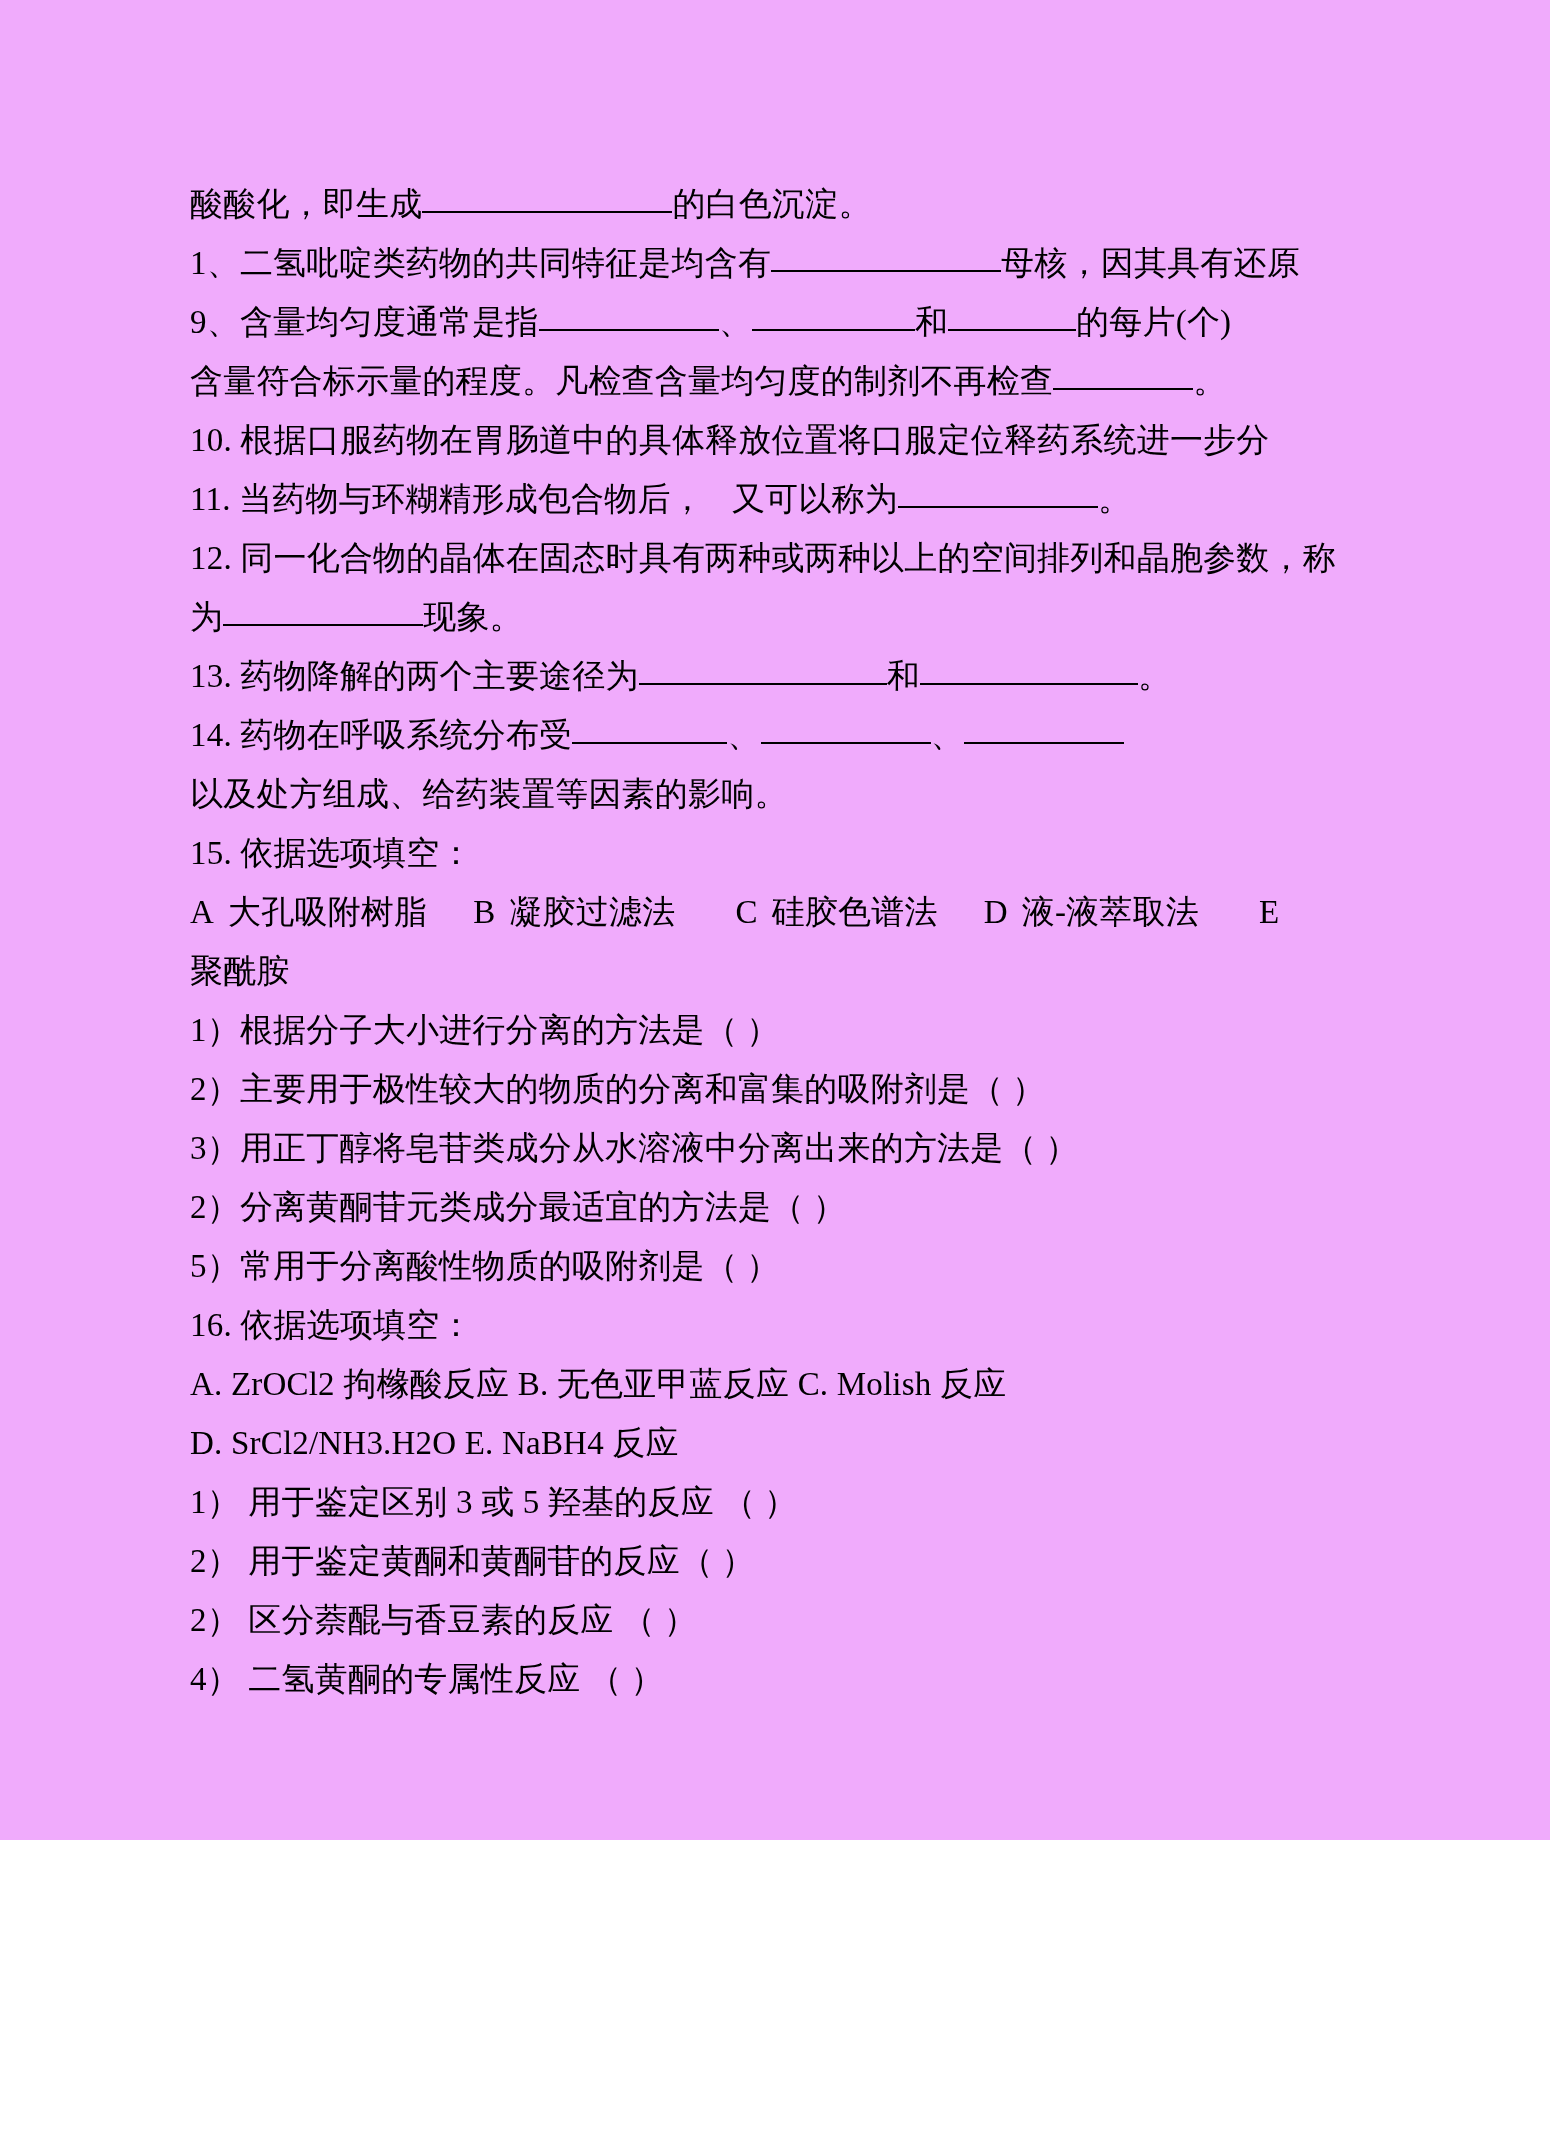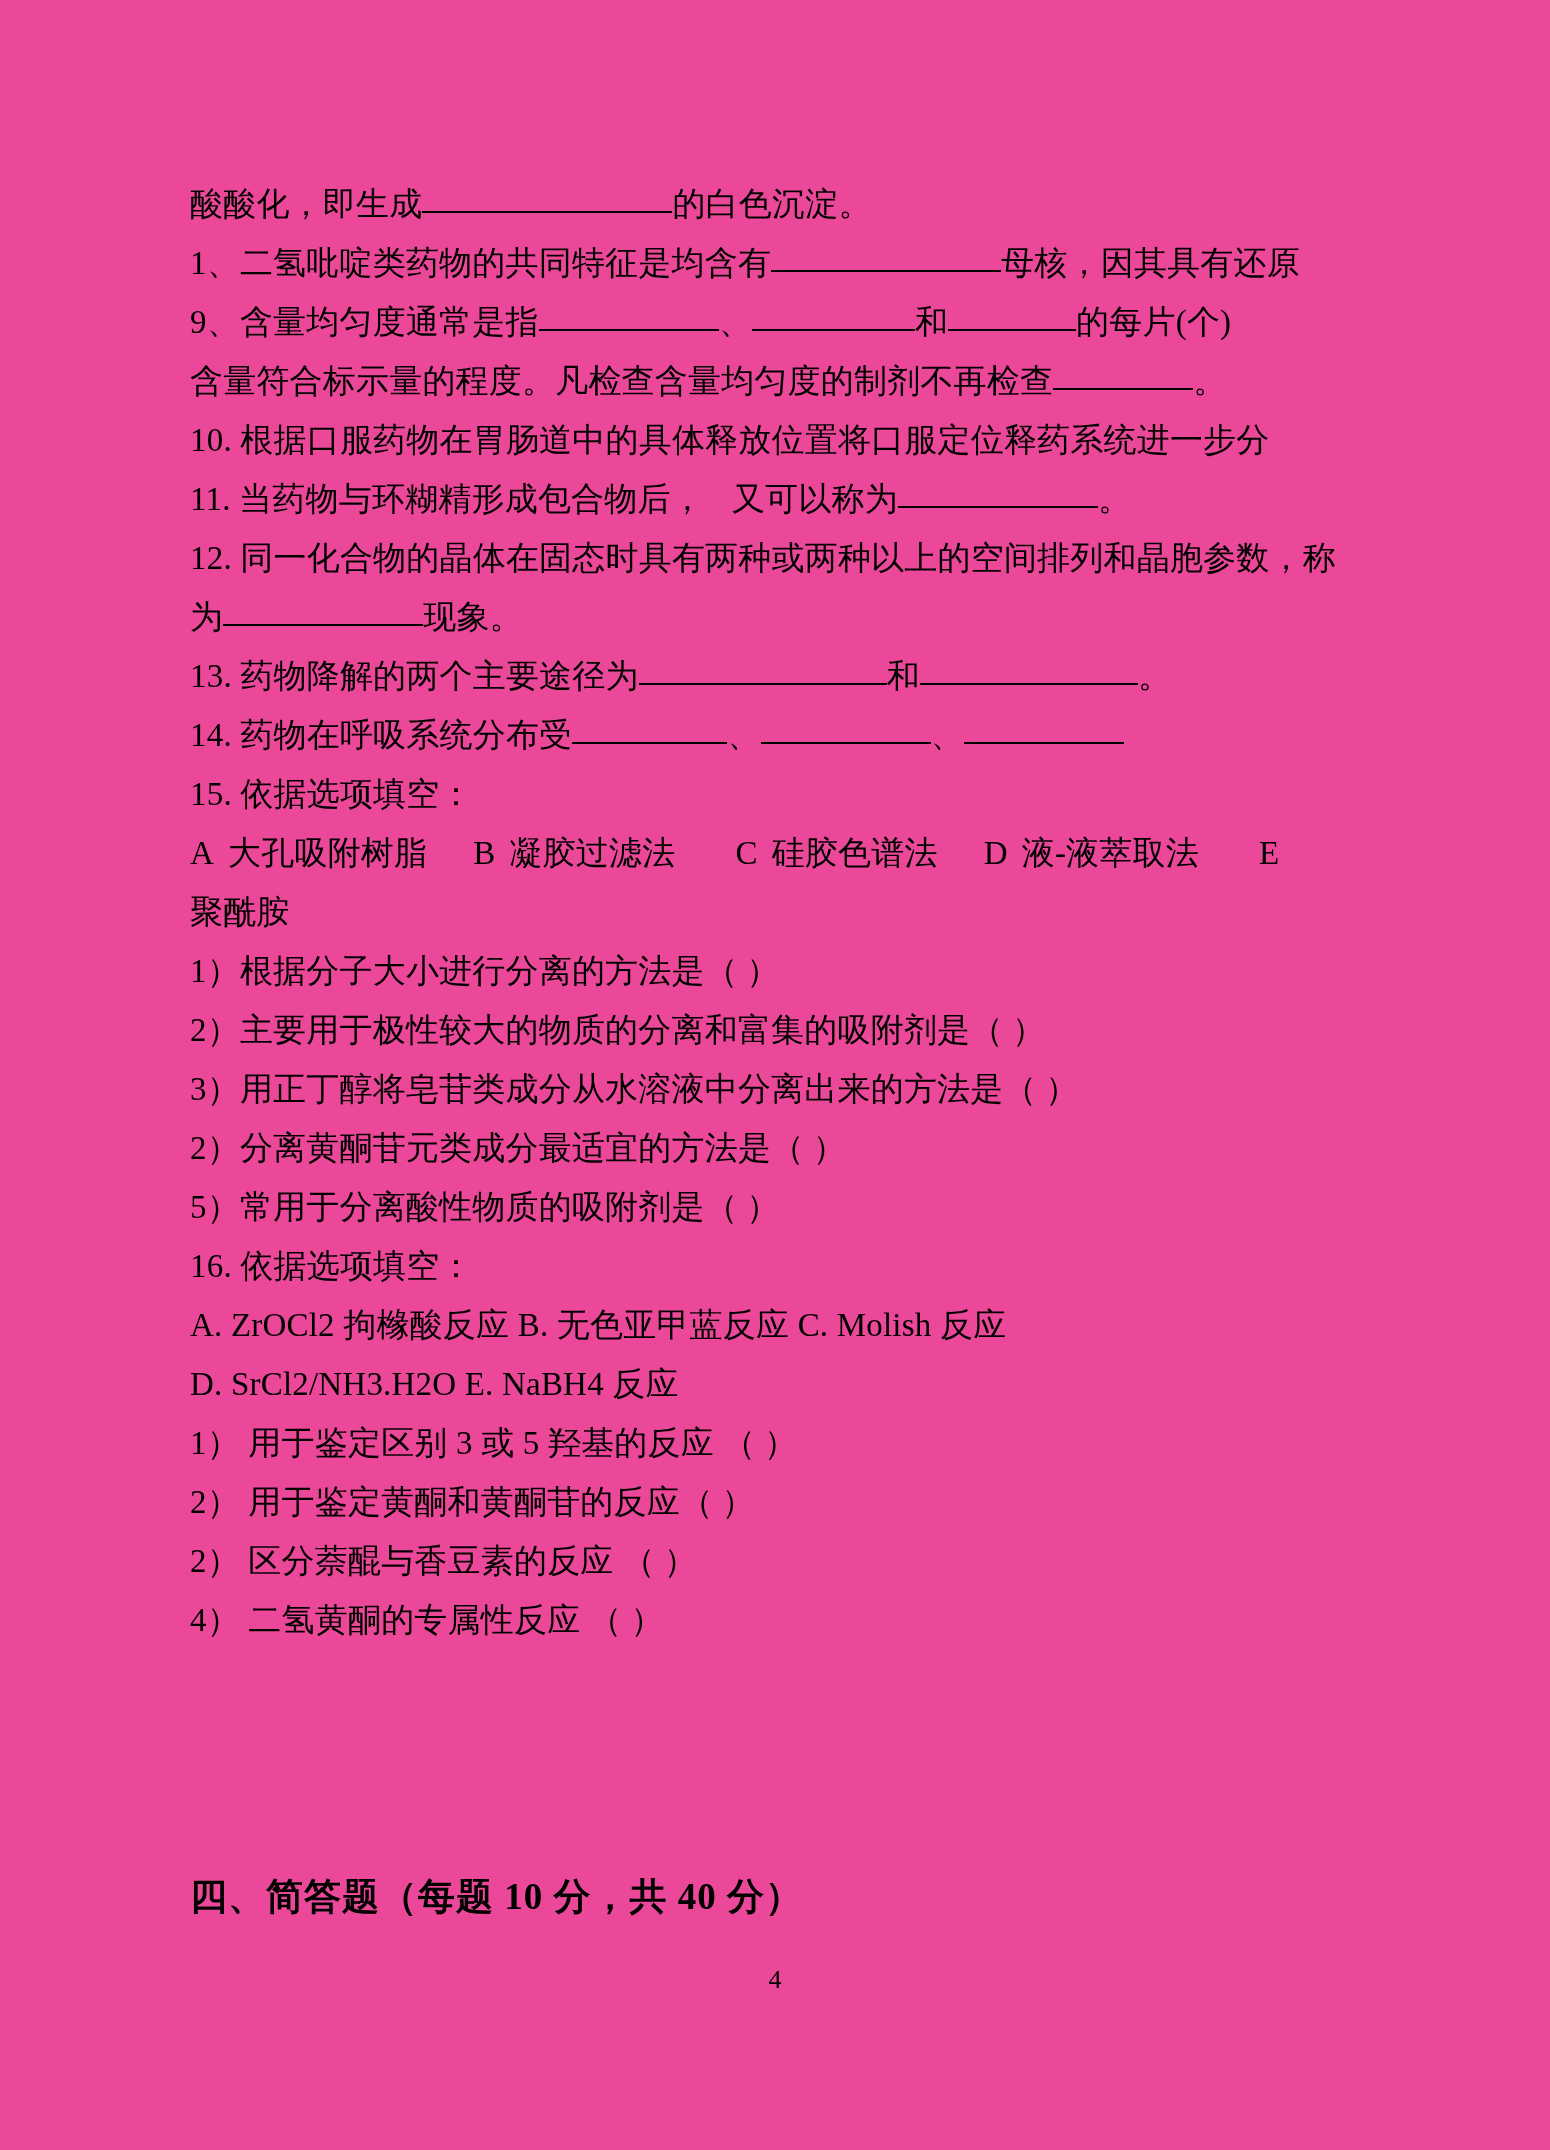--- a/index.html
+++ b/index.html
@@ -8,22 +8,22 @@
     padding: 0;
     background: #ffffff;
   }
   body {
     font-family: "Liberation Serif", "DejaVu Serif", serif;
     color: #000000;
   }
   .page {
     position: relative;
     width: 1550px;
-    height: 2150px;
-    background: #ec4899;
+    height: 1840px;
+    background: #f0abfc;
     box-sizing: border-box;
     overflow: hidden;
     text-decoration: underline;
   }
   .content {
     position: absolute;
     left: 190px;
     top: 175px;
     width: 1190px;
   }
@@ -100,20 +100,23 @@
       <span>为</span><span class="blank" style="width:200px"></span><span>现象。</span>
     </div>
 
     <div class="line">
       <span>13. 药物降解的两个主要途径为</span><span class="blank" style="width:248px"></span><span>和</span><span class="blank" style="width:218px"></span><span>。</span>
     </div>
 
     <div class="line">
       <span>14. 药物在呼吸系统分布受</span><span class="blank" style="width:155px"></span><span>、</span><span class="blank" style="width:170px"></span><span>、</span><span class="blank" style="width:160px"></span>
     </div>
+    <div class="line">
+      <span>以及处方组成、给药装置等因素的影响。</span>
+    </div>
 
     <div class="line">
       <span>15. 依据选项填空：</span>
     </div>
     <div class="line">
       <span>A</span><span class="sp-sm"></span><span>大孔吸附树脂</span><span class="sp-lg"></span><span>B</span><span class="sp-sm"></span><span>凝胶过滤法</span><span class="sp-lg"></span><span class="sp-sm"></span><span>C</span><span class="sp-sm"></span><span>硅胶色谱法</span><span class="sp-lg"></span><span>D</span><span class="sp-sm"></span><span>液-液萃取法</span><span class="sp-lg"></span><span class="sp-sm"></span><span>E</span>
     </div>
     <div class="line">
       <span>聚酰胺</span>
     </div>

